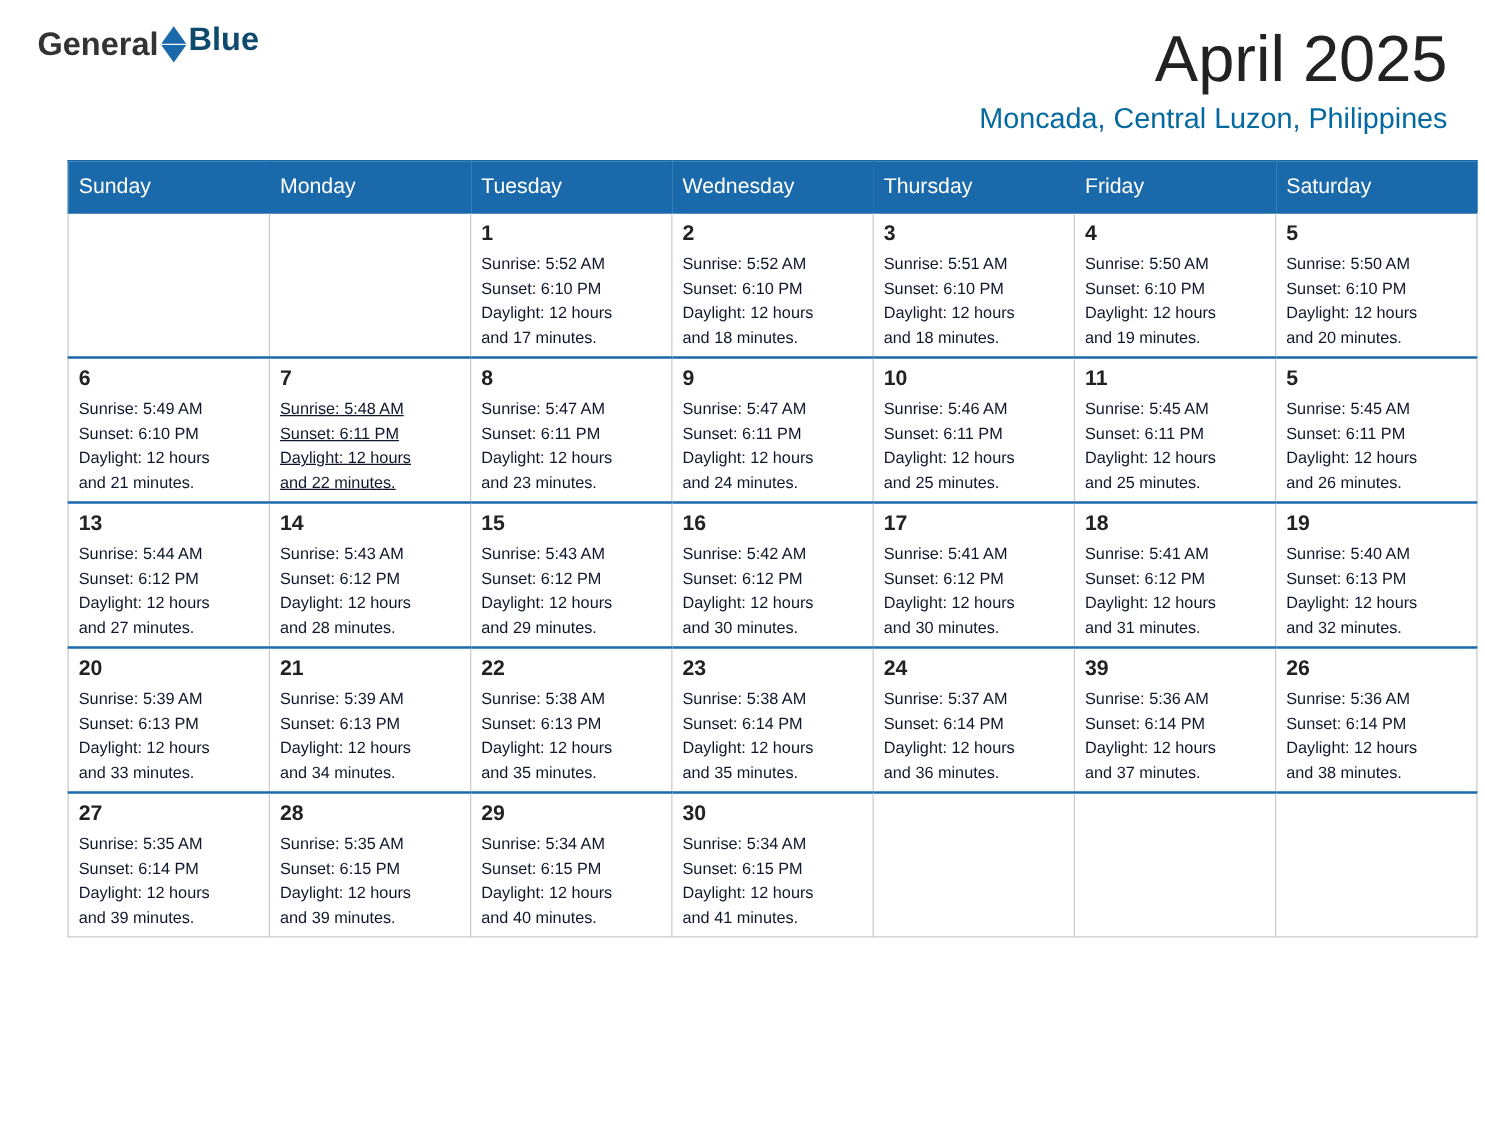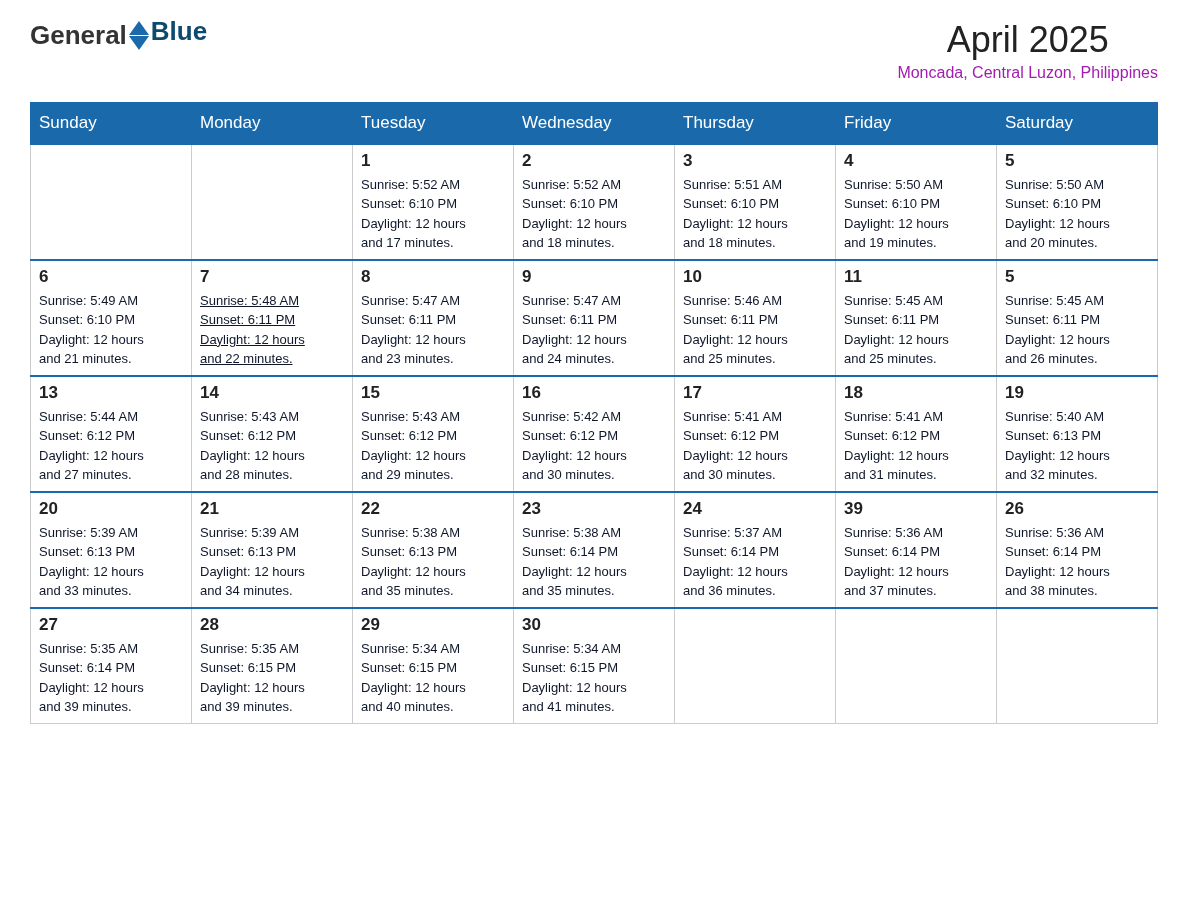--- a/index.html
+++ b/index.html
@@ -28,34 +28,34 @@
     }
     .logo-text-blue {
       font-size: 26px;
       font-weight: bold;
       color: #0c4a6e;
     }
     .title-block {
       text-align: right;
     }
     .month-year {
-      font-size: 36px;
+      font-size: 52px;
       font-weight: normal;
       color: #222;
       line-height: 1.1;
-      text-align: center;
     }
     .location {
-      font-size: 16px;
-      color: #a21caf;
+      font-size: 23px;
+      color: #0369a1;
       margin-top: 4px;
     }
     .calendar {
       width: 100%;
       border-collapse: collapse;
+      margin-left: 24px;
     }
     .calendar th {
       background: #1a6aab;
       color: #fff;
       font-size: 17px;
       font-weight: normal;
       padding: 10px 8px;
       text-align: left;
       border: 1px solid #1a6aab;
     }

